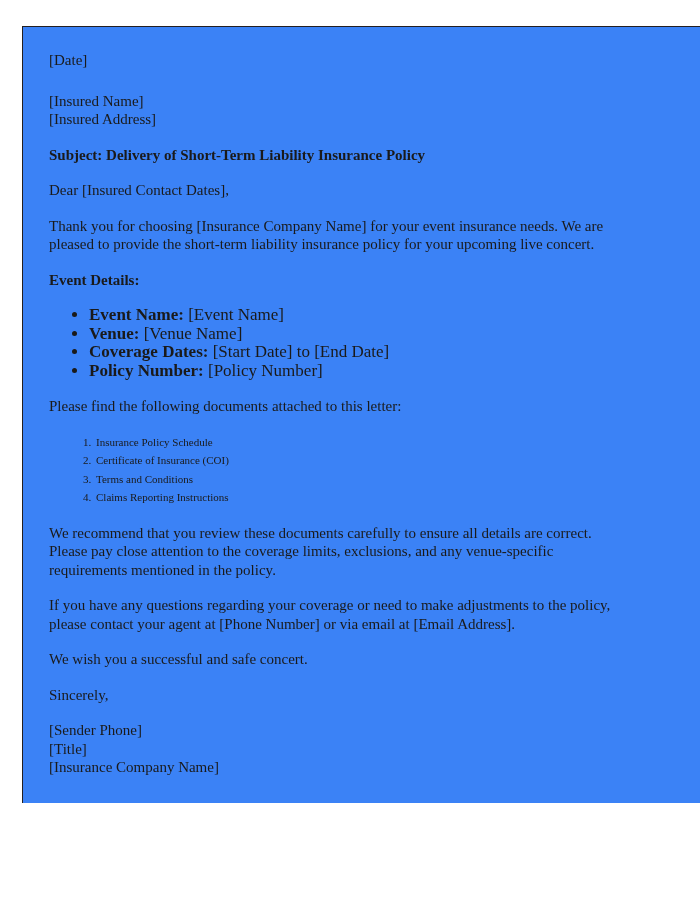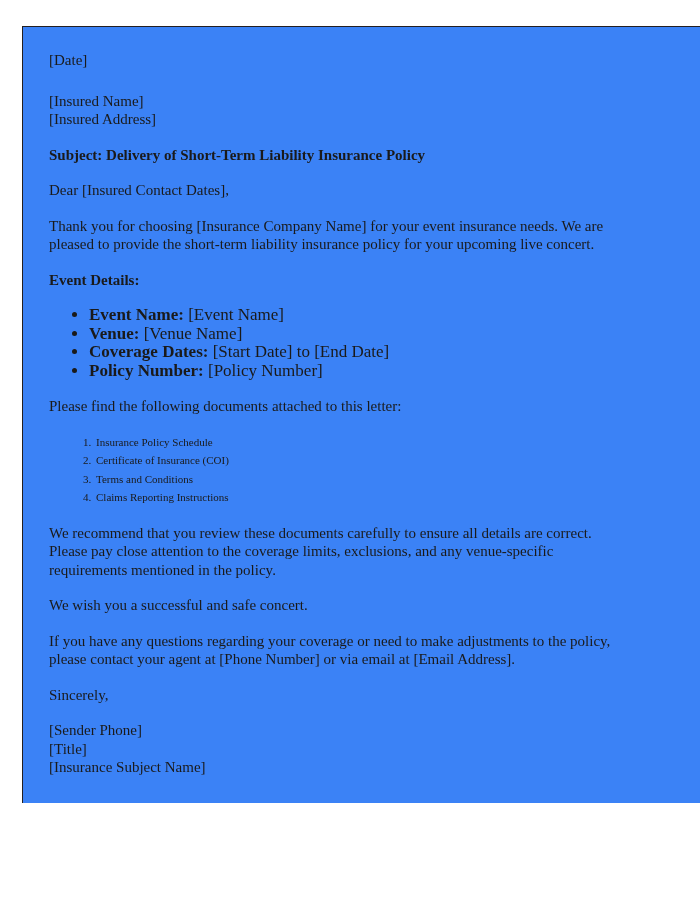--- a/index.html
+++ b/index.html
@@ -134,26 +134,26 @@
 
     <ol class="doc-list">
       <li>Insurance Policy Schedule</li>
       <li>Certificate of Insurance (COI)</li>
       <li>Terms and Conditions</li>
       <li>Claims Reporting Instructions</li>
     </ol>
 
     <div class="para">We recommend that you review these documents carefully to ensure all details are correct. Please pay close attention to the coverage limits, exclusions, and any venue-specific requirements mentioned in the policy.</div>
 
+    <div class="para">If you have any questions regarding your coverage or need to make adjustments to the policy, please contact your agent at [Phone Number] or via email at [Email Address].</div>
+
     <div class="para">We wish you a successful and safe concert.</div>
-
-    <div class="para">If you have any questions regarding your coverage or need to make adjustments to the policy, please contact your agent at [Phone Number] or via email at [Email Address].</div>
 
     <div class="para">Sincerely,</div>
 
     <div class="block sig-block">
       <div class="line">[Sender Phone]</div>
       <div class="line">[Title]</div>
-      <div class="line">[Insurance Subject Name]</div>
+      <div class="line">[Insurance Company Name]</div>
     </div>
 
   </div>
 </div>
 
 </body></html>

